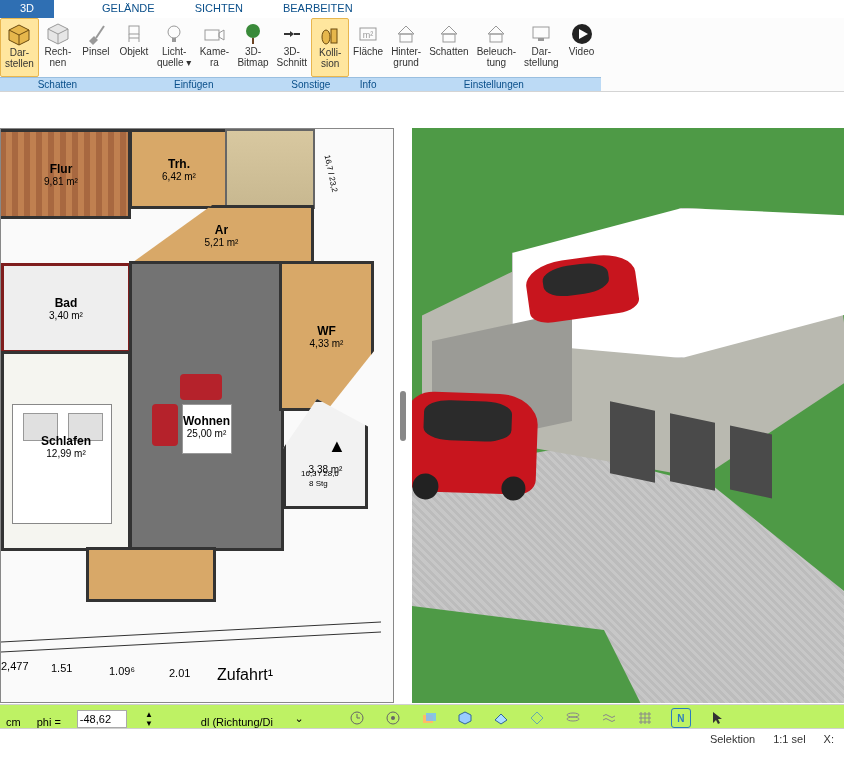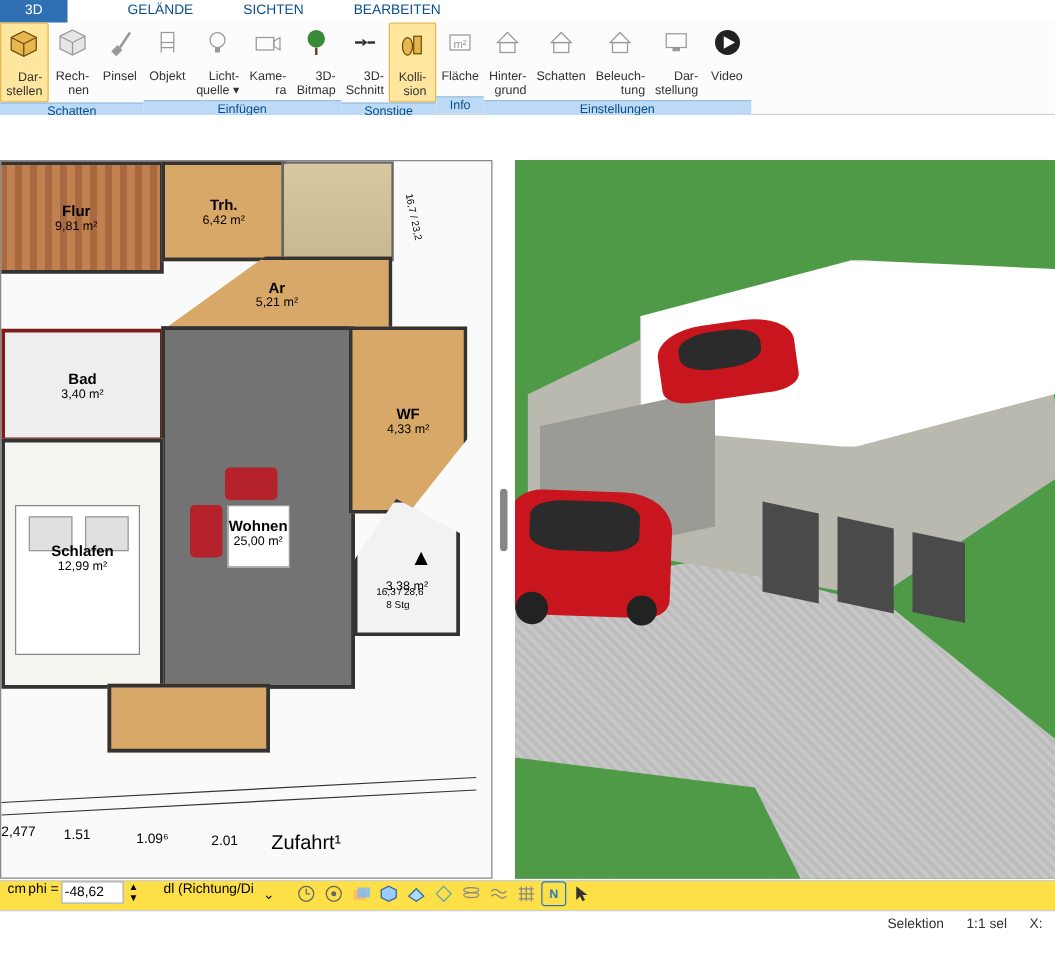--- a/index.html
+++ b/index.html
@@ -7,22 +7,22 @@
 
 .tabbar { height: 18px; background: #fff; display: flex; }
 .tab { padding: 2px 20px; font-size: 11px; color: #0a4f8a; cursor: pointer; }
 .tab.active { background: #2f6fb3; color: #fff; }
 
 .ribbon { height: 74px; background: #fcfcfc; display: flex; border-bottom: 1px solid #d4d4d4; }
 .ribbon-group { display: flex; flex-direction: column; }
 .ribbon-buttons { display: flex; flex: 1; }
 .ribbon-btn { display: flex; flex-direction: column; align-items: center; justify-content: flex-start; padding: 4px 4px 2px 4px; cursor: pointer; min-width: 38px; }
 .ribbon-btn.active { background: #ffe69e; border: 1px solid #e8b64e; border-radius: 2px; }
-.ribbon-icon { width: 24px; height: 24px; margin-bottom: 10px; display: flex; align-items: center; justify-content: center; }
-.ribbon-label { font-size: 10px; text-align: right; line-height: 11px; color: #333; }
+.ribbon-icon { width: 24px; height: 24px; margin-bottom: 0; display: flex; align-items: center; justify-content: center; }
+.ribbon-label { font-size: 10px; text-align: center; line-height: 11px; color: #333; }
 .ribbon-grouplabel { font-size: 10px; text-align: center; background: #bcdaf5; color: #0a4f8a; padding: 1px 0; border-top: 1px solid #9abfe0; }
 
 .canvas-area { position: relative; height: 612px; background: #fff; }
 .floorplan { position: absolute; left: 0; top: 36px; width: 394px; height: 575px; background: #fafafa; border: 1px solid #888; overflow: hidden; }
 .splitter { position: absolute; left: 394px; top: 36px; width: 18px; height: 575px; display: flex; align-items: center; justify-content: center; }
 .splitter-handle { width: 6px; height: 50px; background: #888; border-radius: 3px; }
 .view3d { position: absolute; left: 412px; top: 36px; width: 432px; height: 575px; background: #5c9452; overflow: hidden; }
 
 
 .room { position: absolute; display: flex; flex-direction: column; align-items: center; justify-content: center; font-size: 12px; }
@@ -31,21 +31,21 @@
 .dim-text { position: absolute; font-size: 11px; }
 
 
 .grass { position: absolute; background: #4e9a46; }
 .building { position: absolute; background: #b9b9b0; }
 .wall { position: absolute; background: #fff; border: 1px solid #ccc; }
 .driveway { position: absolute; background: #c2c2c2; }
 .car { position: absolute; background: #c8151e; border-radius: 35% 35% 20% 20%; }
 
 
-.bottombar1 { height: 24px; background: #fde047; border-top: 1px solid #d0d0d0; display: flex; align-items: flex-start; padding: 0 6px; gap: 2px; font-size: 11px; }
+.bottombar1 { height: 24px; background: #bef264; border-top: 1px solid #d0d0d0; display: flex; align-items: flex-end; padding: 0 6px; gap: 16px; font-size: 11px; }
 .bottombar1 input { width: 50px; height: 18px; font-size: 11px; border: 1px solid #aaa; padding: 0 2px; }
 .bottombar1 .toolbtn { width: 20px; height: 20px; display: flex; align-items: center; justify-content: center; border: 1px solid transparent; border-radius: 2px; cursor: pointer; }
 .statusbar { height: 20px; background: #fff; border-top: 1px solid #d0d0d0; display: flex; align-items: center; justify-content: flex-end; padding: 0 10px; gap: 18px; font-size: 11px; color: #333; }
 
 svg { display: block; }
 
 
 .expand-handle { position: absolute; left: -8px; top: 258px; width: 14px; height: 36px; background: #222; display: flex; align-items: center; justify-content: center; color: #fff; cursor: pointer; clip-path: polygon(0 0, 100% 18%, 100% 82%, 0 100%); }
 </style>
 </head>

